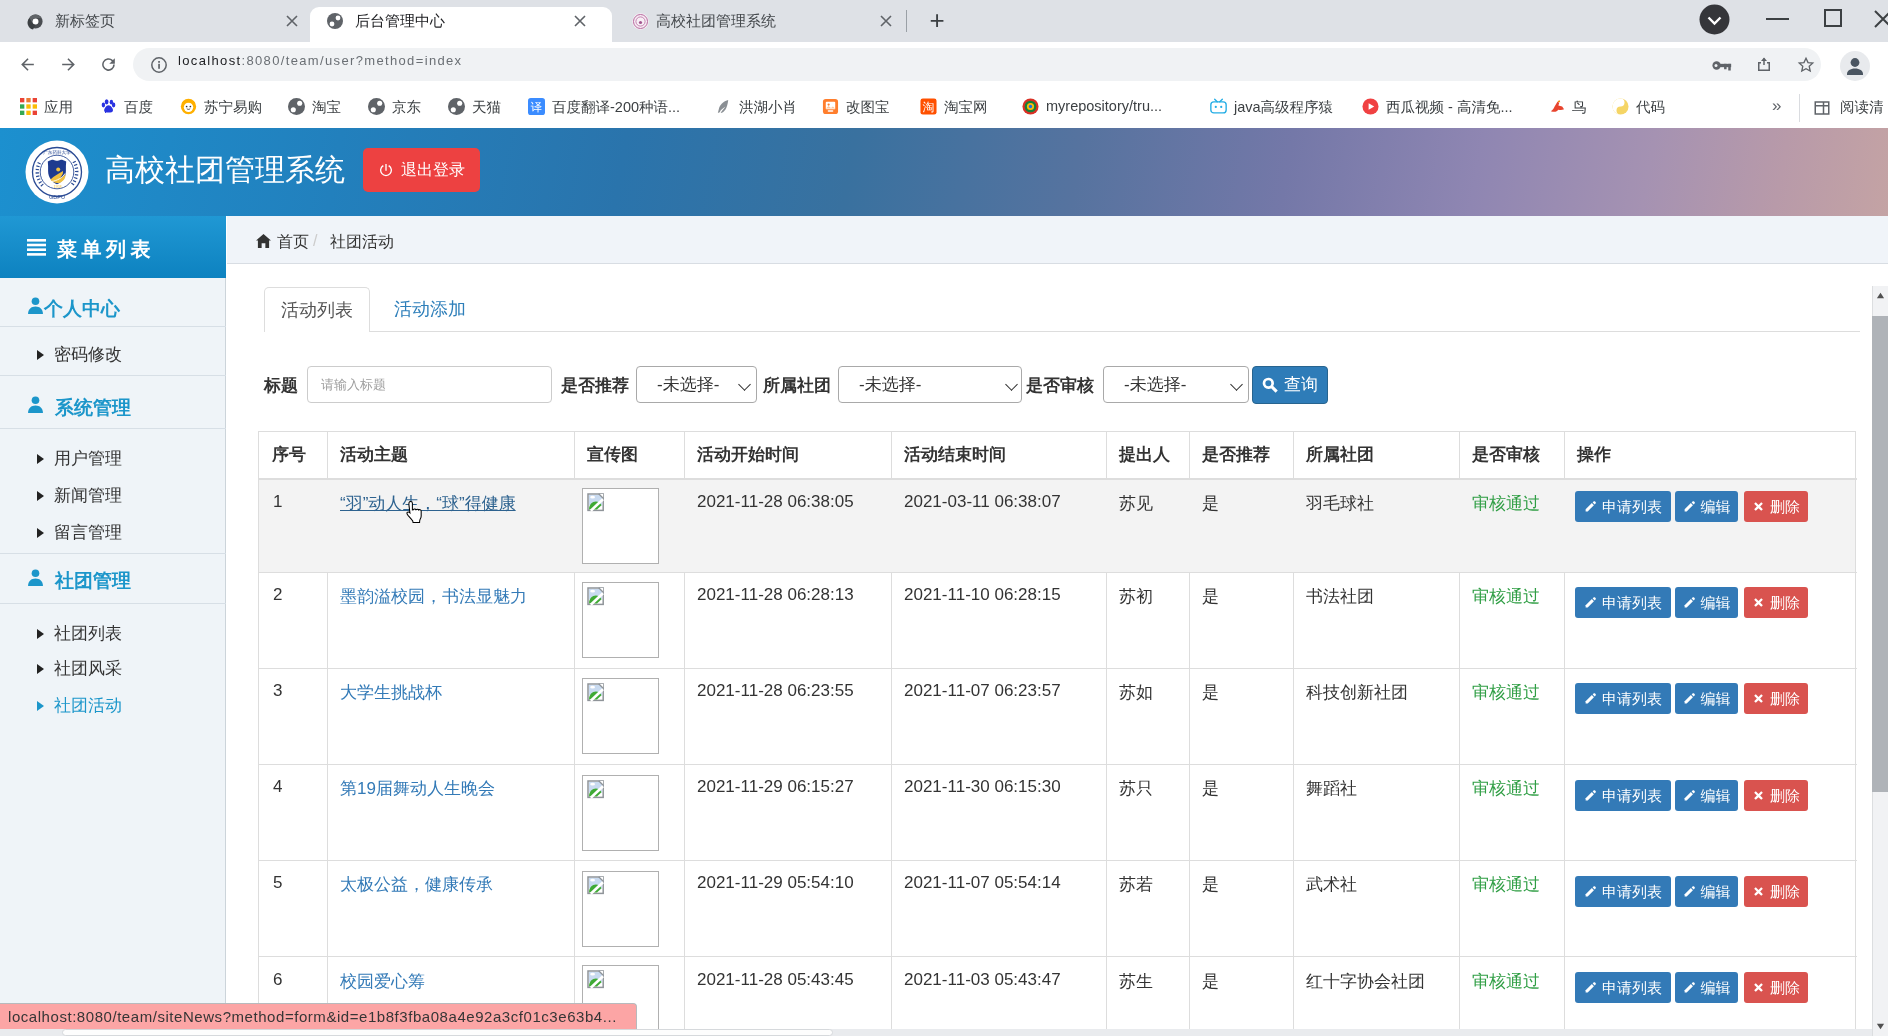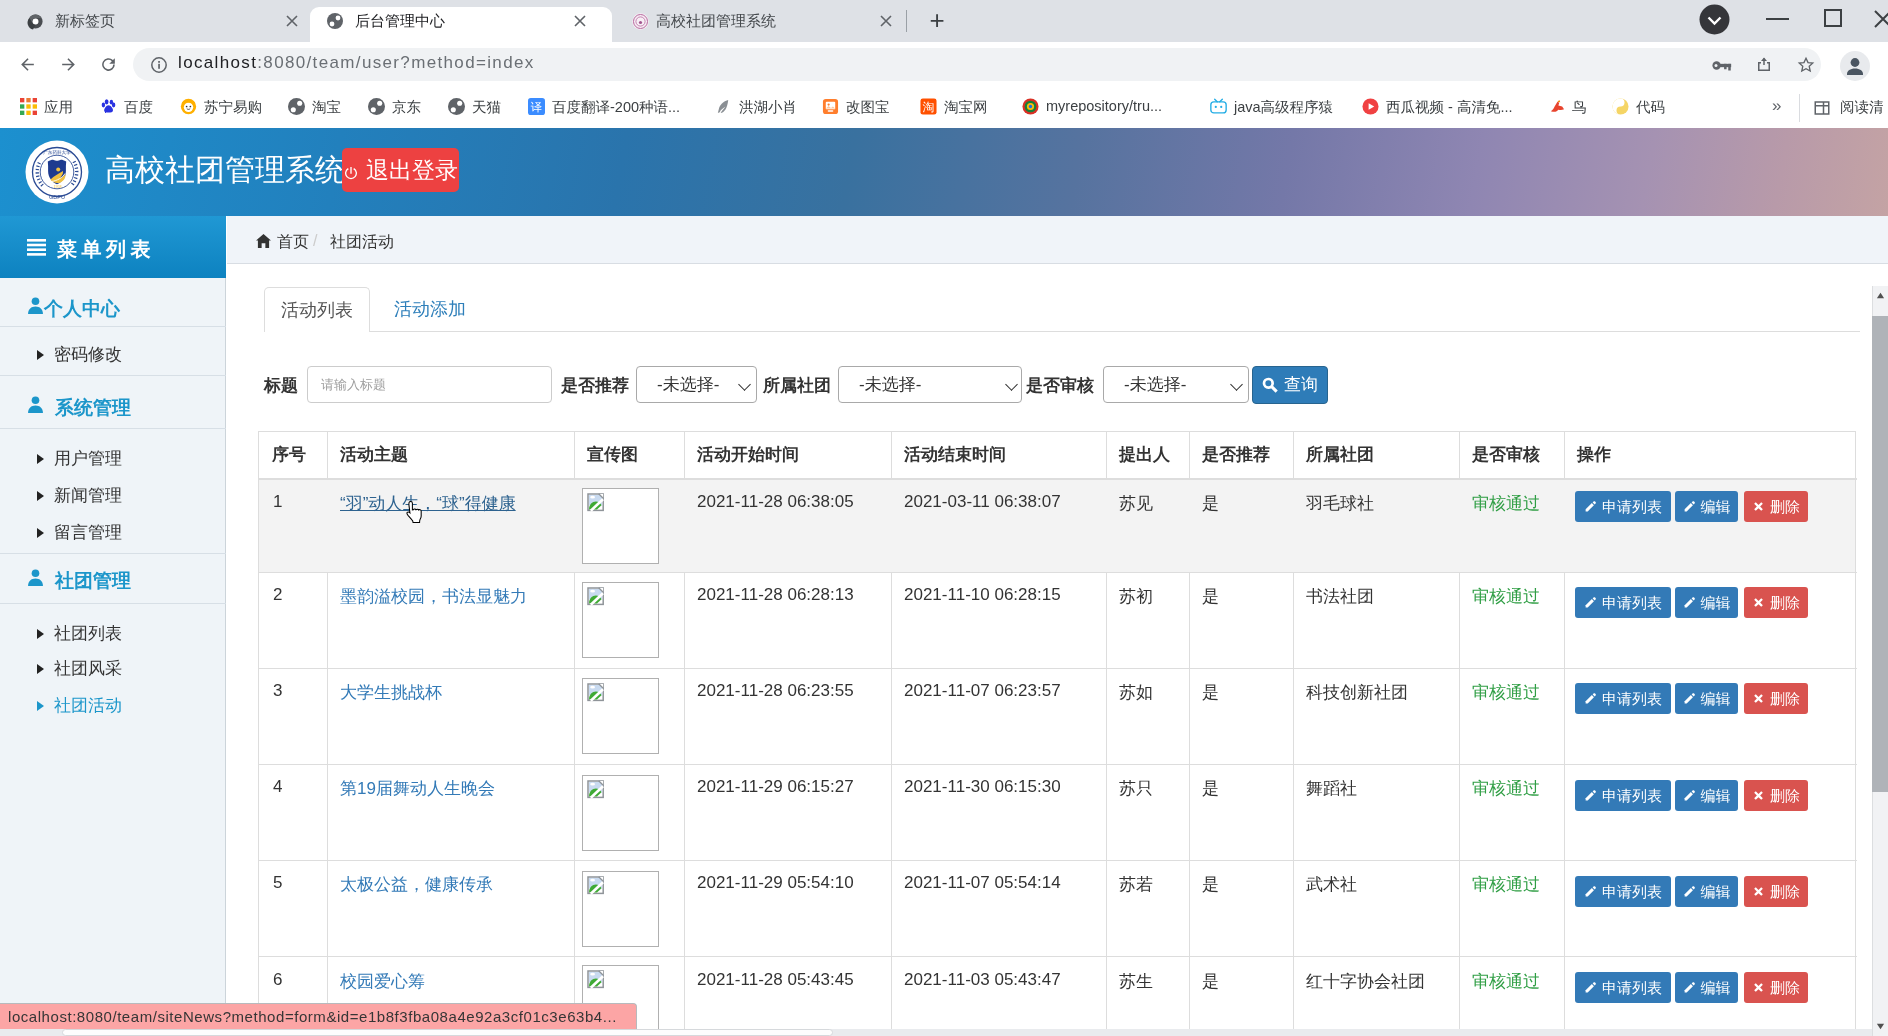--- a/index.html
+++ b/index.html
@@ -13,21 +13,21 @@
 #toolbar { position:absolute; left:0; top:42px; width:1888px; height:48px; background:#fff; }
 #omnibox { position:absolute; left:133px; top:48px; width:1688px; height:33px; background:#f0f2f4; border-radius:17px; }
 #bookmarks { position:absolute; left:0; top:90px; width:1888px; height:38px; background:#fff; }
 .bm { position:absolute; top:95px; height:24px; }
 .bm .lbl { position:absolute; left:24px; top:3px; font-size:14.5px; color:#3c4043; white-space:nowrap; }
 .bmi { position:absolute; top:3px; width:17px; height:17px; }
 
 #pghead { position:absolute; left:0; top:128px; width:1888px; height:88px;
   background:linear-gradient(100deg,#1c90cf 0%,#2280bd 18%,#2a74ac 33%,#39719f 45%,#56739f 57%,#7478a8 68%,#8f86b2 78%,#a592b2 87%,#b89aa9 94%,#c4a3a4 100%); }
 #pgtitle { position:absolute; left:105px; top:150px; font-size:30px; color:#fff; }
-#logoutbtn { position:absolute; left:342px; top:148px; width:117px; height:44px; background:#ed4141; border-radius:5px; color:#fff; font-size:23px; text-align:center; line-height:44px; }
+#logoutbtn { position:absolute; left:363px; top:148px; width:117px; height:44px; background:#ed4141; border-radius:5px; color:#fff; font-size:16px; text-align:center; line-height:44px; }
 
 #sidebar { position:absolute; left:0; top:216px; width:226px; height:820px; background:#eff4f8; border-right:1px solid #ccd4da; }
 #menuhead { position:absolute; left:0; top:216px; width:226px; height:62px; background:linear-gradient(#2098d4,#0d82c0); color:#fff; }
 .mrow { position:absolute; left:0; width:226px; white-space:nowrap; }
 .sect { font-size:19px; font-weight:bold; color:#1c96ca; }
 .sub { font-size:17px; color:#333; }
 .tri { display:inline-block; width:0; height:0; border-left:7.5px solid #222; border-top:5px solid transparent; border-bottom:5px solid transparent; margin-right:10px; }
 .sline { position:absolute; left:0; width:226px; height:0; border-top:1px solid #d7dfe6; }
 
 #crumb { position:absolute; left:227px; top:216px; width:1661px; height:48px; background:#f0f4f9; border-bottom:1px solid #d8dde3; font-size:16px; color:#333; }
@@ -122,21 +122,21 @@
   </svg>
 <svg class="abs" style="left:99px;top:55px" width="19" height="19" viewBox="0 0 24 24">
     <path d="M17.6 6.4A8 8 0 1 0 20 12h-2.1a6 6 0 1 1-1.7-4.2L13 11h7V4z" fill="#5f6368"></path>
   </svg>
 <div id="omnibox"></div>
 <svg class="abs" style="left:151px;top:57px" width="16" height="16" viewBox="0 0 16 16">
     <circle cx="8" cy="8" r="7.2" fill="none" stroke="#5f6368" stroke-width="1.5"></circle>
     <rect x="7.2" y="6.8" width="1.7" height="5" fill="#5f6368"></rect>
     <rect x="7.2" y="4" width="1.7" height="1.8" fill="#5f6368"></rect>
   </svg>
-<div class="abs" style="left:178px;top:53px;font-size:17px;letter-spacing:1.35px;color:#202124">localhost<span style="color:#6a6f74">:8080/team/user?method=index</span></div>
+<div class="abs" style="left:178px;top:53px;font-size:13px;letter-spacing:1.35px;color:#202124">localhost<span style="color:#6a6f74">:8080/team/user?method=index</span></div>
 <svg class="abs" style="left:1712px;top:58px" width="20" height="15" viewBox="0 0 24 18">
     <circle cx="5.5" cy="9" r="5" fill="#5f6368"></circle>
     <circle cx="4.8" cy="9" r="1.8" fill="#f0f2f4"></circle>
     <rect x="9" y="7" width="14" height="4" fill="#5f6368"></rect>
     <rect x="19.5" y="7" width="3" height="8" fill="#5f6368"></rect>
     <rect x="14.5" y="7" width="3" height="6.5" fill="#5f6368"></rect>
   </svg>
 <svg class="abs" style="left:1755px;top:56px" width="18" height="18" viewBox="0 0 24 24">
     <path d="M4 8v12h16V8h-4v2h2v8H6v-8h2V8z" fill="#5f6368"></path>
     <path d="M11 3h2v9h-2z" fill="#5f6368"></path>

